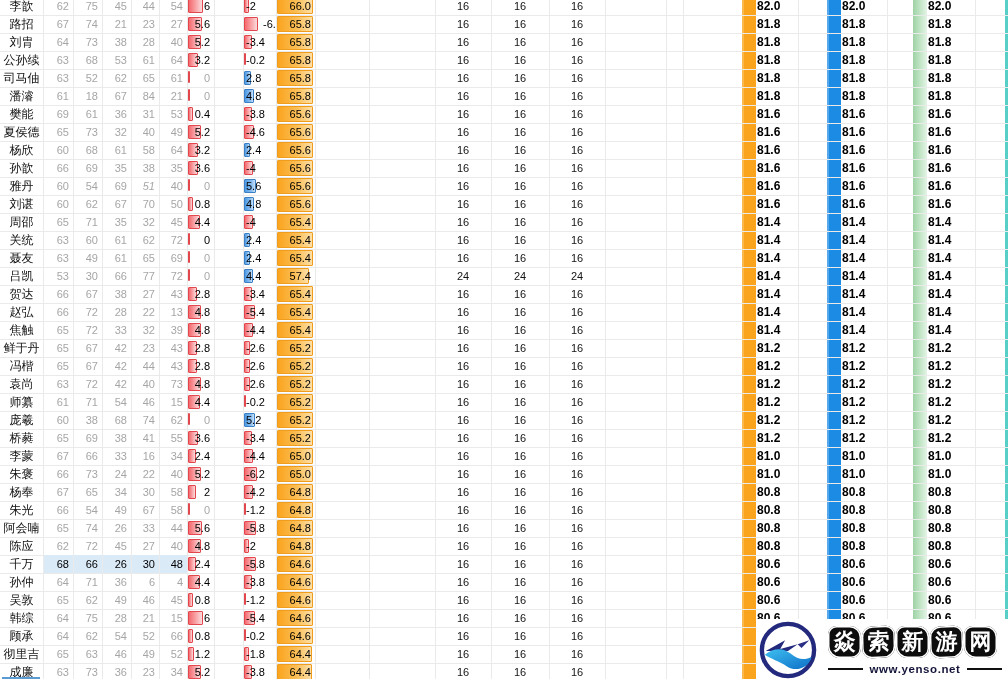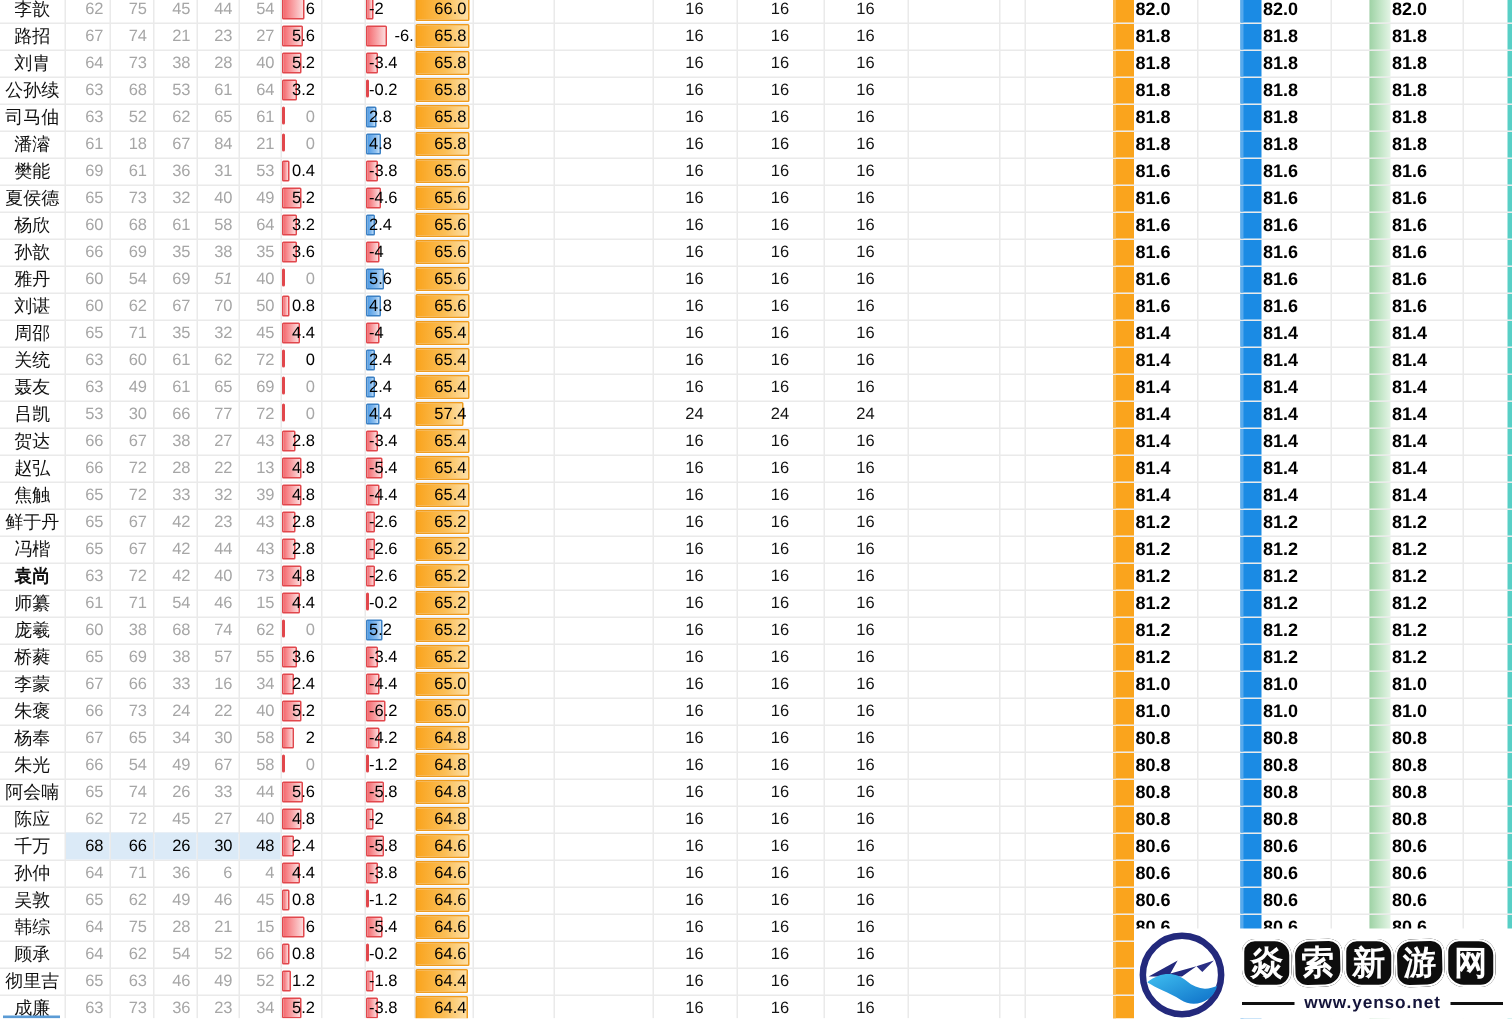--- a/index.html
+++ b/index.html
@@ -567,21 +567,21 @@
         <div class="cell mid" style="left: 549px; width: 56px;">16</div>
         <div class="mk mk-orange" style="left: 742px;"></div>
         <div class="cell total" style="left: 757px; width: 42px;">81.2</div>
         <div class="mk mk-blue" style="left: 827px;"></div>
         <div class="cell total" style="left: 842px; width: 42px;">81.2</div>
         <div class="mk mk-green" style="left: 913px;"></div>
         <div class="cell total" style="left: 928px; width: 42px;">81.2</div>
         <div class="teal"></div>
       </div>
       <div class="row" style="top: 375px;">
-        <div class="cell name-cell" style="left: 0px; width: 43px; font-weight: bold;">袁尚</div>
+        <div class="cell name-cell" style="left: 0px; width: 43px;">袁尚</div>
         <div class="cell stat" style="left: 43.5px; width: 29.5px;">63</div>
         <div class="cell stat" style="left: 73.5px; width: 28.5px;">72</div>
         <div class="cell stat" style="left: 102.5px; width: 28.5px;">42</div>
         <div class="cell stat" style="left: 131.5px; width: 27.5px;">40</div>
         <div class="cell stat" style="left: 159.5px; width: 27.5px;">73</div>
         <div class="bar red" style="left: 188px; width: 10.64px;"></div>
         <div class="cell num-r" style="left: 187px; width: 25px;">4.8</div>
         <div class="bar red" style="left: 244px; width: 4.42px;"></div>
         <div class="cell num-l" style="left: 243px; width: 32px;">-2.6</div>
         <div class="bar orange" style="left: 277px; width: 33.904px;"></div>
@@ -643,21 +643,21 @@
         <div class="cell total" style="left: 842px; width: 42px;">81.2</div>
         <div class="mk mk-green" style="left: 913px;"></div>
         <div class="cell total" style="left: 928px; width: 42px;">81.2</div>
         <div class="teal"></div>
       </div>
       <div class="row" style="top: 429px;">
         <div class="cell name-cell" style="left: 0px; width: 43px;">桥蕤</div>
         <div class="cell stat" style="left: 43.5px; width: 29.5px;">65</div>
         <div class="cell stat" style="left: 73.5px; width: 28.5px;">69</div>
         <div class="cell stat" style="left: 102.5px; width: 28.5px;">38</div>
-        <div class="cell stat" style="left: 131.5px; width: 27.5px;">57</div>
+        <div class="cell stat" style="left: 131.5px; width: 27.5px;">41</div>
         <div class="cell stat" style="left: 159.5px; width: 27.5px;">55</div>
         <div class="bar red" style="left: 188px; width: 8.48px;"></div>
         <div class="cell num-r" style="left: 187px; width: 25px;">3.6</div>
         <div class="bar red" style="left: 244px; width: 5.78px;"></div>
         <div class="cell num-l" style="left: 243px; width: 32px;">-3.4</div>
         <div class="bar orange" style="left: 277px; width: 33.904px;"></div>
         <div class="cell num-r" style="left: 276px; width: 37px;">65.2</div>
         <div class="cell mid" style="left: 435px; width: 56px;">16</div>
         <div class="cell mid" style="left: 491px; width: 58px;">16</div>
         <div class="cell mid" style="left: 549px; width: 56px;">16</div>

